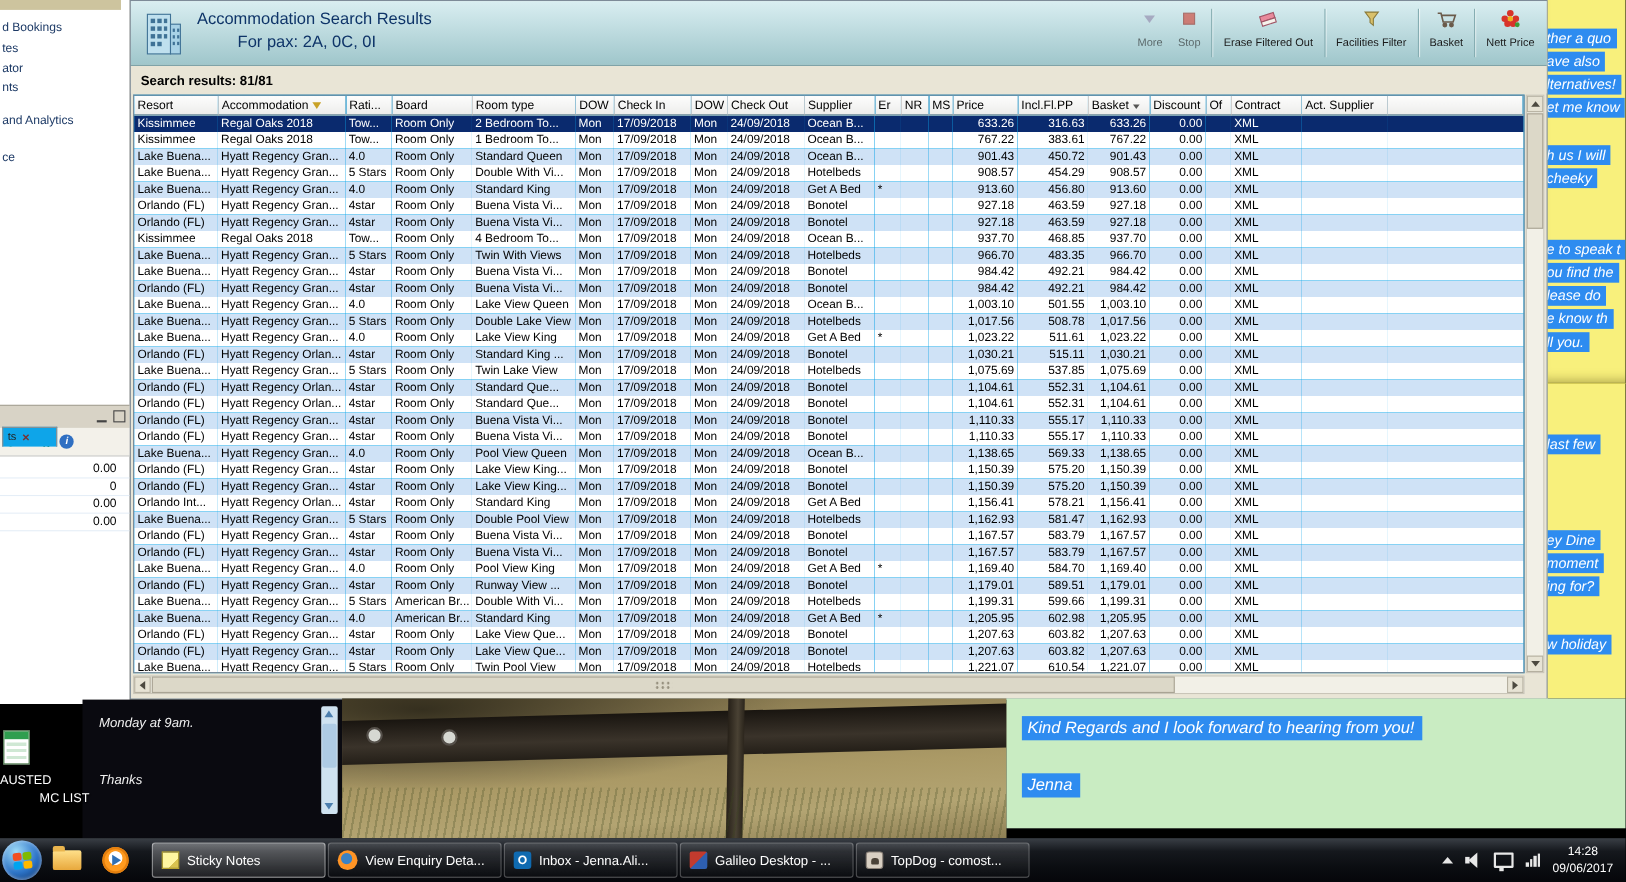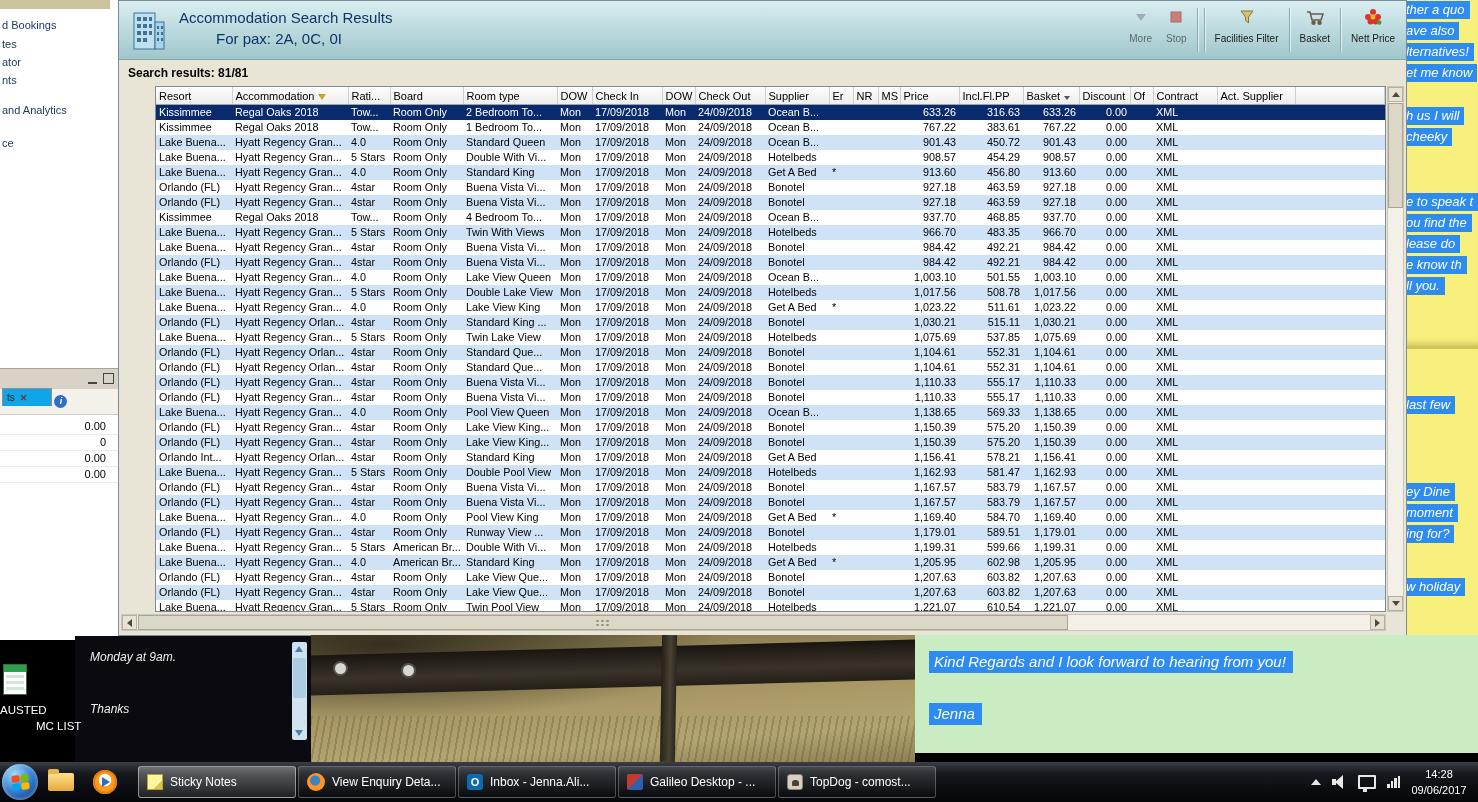--- a/index.html
+++ b/index.html
@@ -45,21 +45,21 @@
   .toolbar{position:absolute;right:4px;top:2px;height:54px;display:flex;align-items:stretch;}
   .tb-sep{width:1px;background:#85adb2;margin:5px 3px;box-shadow:1px 0 0 rgba(255,255,255,.6);}
   .tb-btn{display:flex;flex-direction:column;align-items:center;padding:5px 7px 0 7px;gap:3px;cursor:default;}
   .tb-btn .tb-lb{font-size:10px;color:#1a1a1a;white-space:nowrap;}
   .tb-btn.dim{opacity:.6;}
   .results-bar{position:absolute;left:0;top:59px;right:0;height:25px;background:#e9e5d6;
     display:flex;align-items:center;padding-left:9px;font-size:12px;font-weight:bold;color:#000;}
 
   
   .table-wrap{position:absolute;left:2px;top:85px;right:20px;bottom:23px;background:#0ea5e9;
-    border:1px solid #848a93;overflow:hidden;box-sizing:border-box;margin-left:34px;}
+    border:1px solid #848a93;overflow:hidden;box-sizing:border-box;}
   table{border-collapse:collapse;table-layout:fixed;width:100%;}
   thead th{height:17px;background:linear-gradient(#fdfdfd,#ededeb);
     border-right:1px solid #cfcfcf;border-bottom:1px solid #a3a3a3;
     font-weight:normal;font-size:11px;color:#000;text-align:left;
     padding:0 3px;white-space:nowrap;overflow:hidden;position:relative;}
   tbody td{height:15px;line-height:15px;font-size:10.8px;color:#000;
     padding:0 3px;white-space:nowrap;overflow:hidden;}
   tbody tr{background:#fff;}
   tbody tr.alt{background:#cfe2f6;}
   tbody tr.sel{background:#0a2a6e;}
@@ -92,21 +92,21 @@
   .tri.r{border-top:4px solid transparent;border-bottom:4px solid transparent;border-left:5px solid #4d4a40;}
 
   
   .notes-col{position:absolute;left:1407px;top:0;width:71px;height:635px;}
   .note{position:absolute;left:0;right:0;background:#f8f07c;overflow:hidden;}
   .note.top{top:0;height:348px;box-shadow:inset 0 -10px 10px -8px rgba(90,80,20,.45);}
   .note.bottom{top:348px;bottom:0;border-top:1px solid #cfc653;}
   .ng div{height:21px;}
   .hl{background:#2e8cf0;color:#fff;font-style:italic;font-size:13px;
     padding:1px 5px 2px 3px;margin-left:-4px;white-space:nowrap;display:inline-block;}
-  .note.top .g0{} .note.top .g1{margin-top:22px;} .note.top .g2{margin-top:44px;}
+  .note.top .g0{margin-top:26px;} .note.top .g1{margin-top:22px;} .note.top .g2{margin-top:44px;}
   .note.bottom .g0{margin-top:46px;} .note.bottom .g1{margin-top:66px;} .note.bottom .g2{margin-top:32px;}
 
   
   .dark-note{position:absolute;left:75px;top:636px;width:236px;height:126px;background:#0a0a10;}
   .dn-line{position:absolute;left:15px;color:#f0f0f0;font-size:12px;font-style:italic;}
   .dn-line.l0{top:14px;} .dn-line.l1{top:66px;}
   .dn-scroll{position:absolute;right:4px;top:6px;width:15px;height:98px;background:#cfe2f0;border-radius:2px;}
   .dn-scroll .a{position:absolute;left:3px;width:0;height:0;
     border-left:4px solid transparent;border-right:4px solid transparent;}
   .dn-scroll .a.up{top:4px;border-bottom:6px solid #4d7fae;}
@@ -275,20 +275,30 @@
           <span class="tb-lb">More</span>
         </div>
         <div class="tb-btn dim">
           <span>
             <svg width="18" height="18">
                 <rect x="4" y="4" width="10" height="10" fill="#cf3a2c" stroke="#8f1f16"></rect>
               </svg></span>
           <span class="tb-lb">Stop</span>
         </div>
         <div class="tb-sep"></div>
+        <div class="tb-btn">
+          <span>
+            <svg width="20" height="18">
+                <g transform="rotate(-18 10 9)">
+              <rect x="3" y="5" width="13" height="5" fill="#e8899b" stroke="#a05566"></rect>
+              <rect x="3" y="10" width="13" height="4" fill="#f6f2ec" stroke="#a05566"></rect>
+                </g>
+              </svg></span>
+          <span class="tb-lb">Erase Filtered Out</span>
+        </div>
         <div class="tb-sep"></div>
         <div class="tb-btn">
           <span>
             <svg width="18" height="18">
                 <path d="M3 3 h12 l-4.5 6 v6 l-3 -2.5 v-3.5 z" fill="#d9c06a" stroke="#8a7a3a"></path>
               </svg></span>
           <span class="tb-lb">Facilities Filter</span>
         </div>
         <div class="tb-sep"></div>
         <div class="tb-btn">

